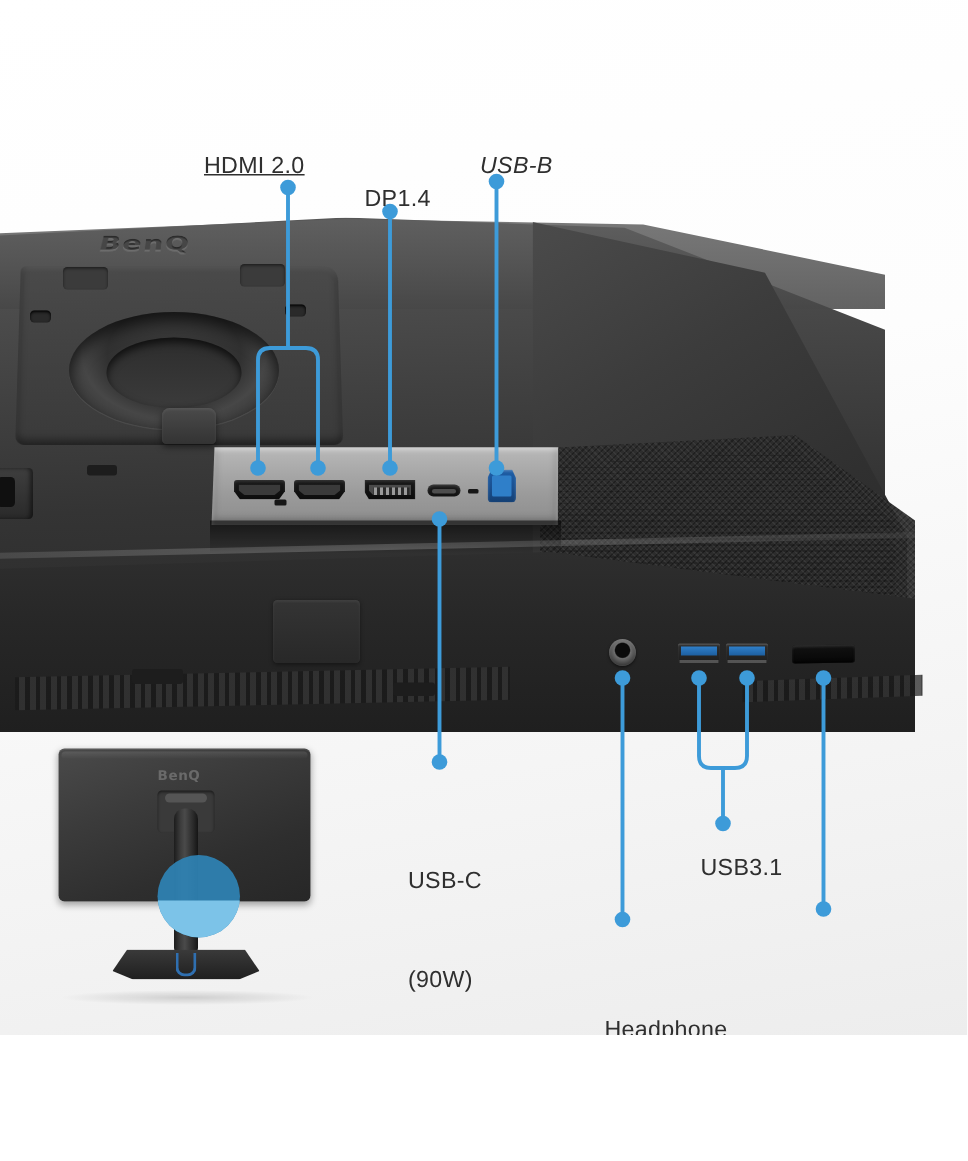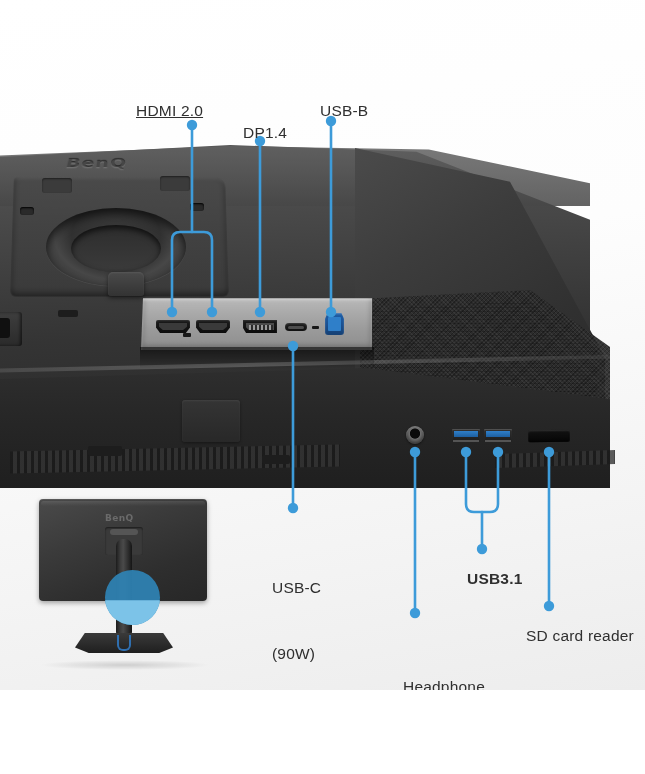--- a/index.html
+++ b/index.html
@@ -408,34 +408,33 @@
         <circle cx="466" cy="452" r="5.2"></circle>
         <circle cx="498" cy="452" r="5.2"></circle>
         <circle cx="482" cy="549" r="5.2"></circle>
         <circle cx="549" cy="452" r="5.2"></circle>
         <circle cx="549" cy="606" r="5.2"></circle>
       </g>
     </svg>
 
     <div class="lbl" style="left:136px; top:100px;text-decoration:underline;">HDMI 2.0</div>
     <div class="lbl" style="left:243px; top:122px;">DP1.4</div>
-    <div class="lbl" style="left:320px; top:100px;">USB-B</div>
+    <div class="lbl" style="left:320px; top:100px;font-style:italic;">USB-B</div>
 
     <div class="lbl" style="left:272px; top:533px;">
       <div>USB-C</div>
       <div>(90W)</div>
     </div>
 
     <div class="lbl" style="left:403px; top:632px;">
       <div>Headphone</div>
       
     </div>
 
-    <div class="lbl" style="left:467px; top:568px;font-weight:bold;">USB3.1</div>
-    <div class="lbl" style="left:526px; top:625px;">SD card reader</div>
+    <div class="lbl" style="left:467px; top:568px;">USB3.1</div>
 
     <div class="thumb">
       <div class="th-panel"></div>
       <div class="th-panel-edge"></div>
       <div class="th-benq">BenQ</div>
       <div class="th-vesa"></div>
       <div class="th-vesa-slot"></div>
       <div class="th-neck"></div>
       <div class="th-base"></div>
       <div class="th-base-clip"></div>

